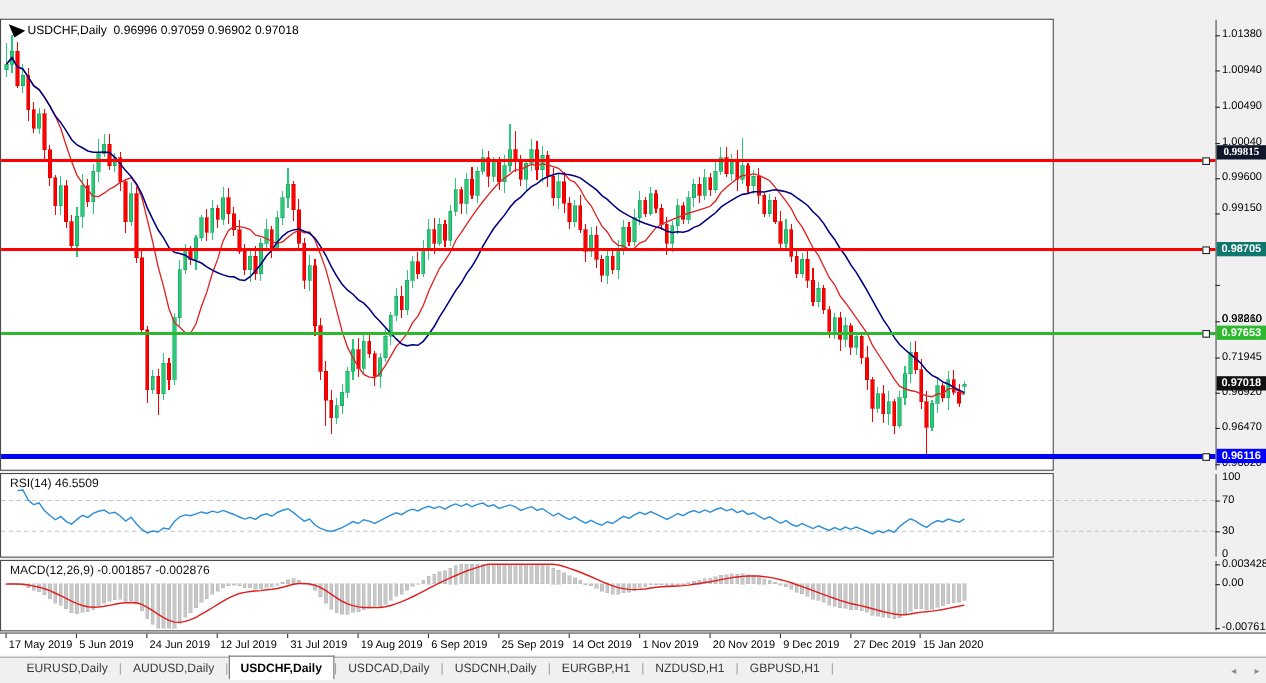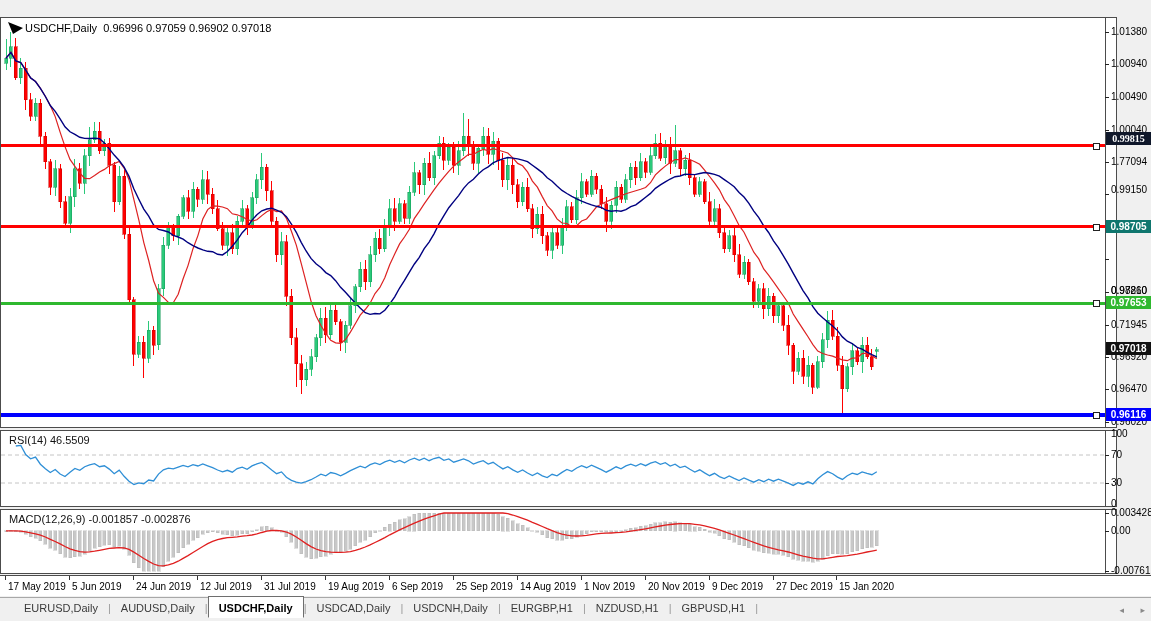--- a/index.html
+++ b/index.html
@@ -8,21 +8,21 @@
   
   #toolbar{position:absolute;left:0;top:0;width:1151px;height:17px;background:#f0f0f0;
            border-bottom:1px solid #b5b5b5;box-sizing:border-box;padding-left:4px;}
   .tfbtn{display:inline-block;height:13px;line-height:13px;padding:1px 6px;font-size:11px;color:#333;
          vertical-align:top;margin-top:0;}
   .tfbtn.active{background:#fafafa;border:1px solid #9a9a9a;outline:1px dotted #808080;outline-offset:-3px;
                 padding:0 5px;}
   .tbsep{display:inline-block;width:1px;height:12px;background:#bdbdbd;border-right:1px solid #fff;
          margin:2px 5px 0 5px;vertical-align:top;}
   
-  .panel{position:absolute;left:0;width:1117px;background:#fff;border:1px solid #4c4c4c;box-sizing:border-box;}
+  .panel{position:absolute;left:0;width:958px;background:#fff;border:1px solid #4c4c4c;box-sizing:border-box;}
   #main-panel{top:17px;height:411px;}
   #rsi-panel{top:430px;height:77px;}
   #macd-panel{top:509px;height:65px;}
   .vaxis{position:absolute;left:1104px;top:0;bottom:0;width:1px;background:#4c4c4c;}
   .axlbl{position:absolute;left:1110px;font-size:10px;color:#000;white-space:nowrap;}
   .axtick{position:absolute;left:1104px;width:4px;height:1px;background:#222;}
   .tag{position:absolute;left:1105px;width:45px;height:13px;color:#fff;font-size:10px;font-weight:bold;
        text-align:center;line-height:13px;}
   .handle{position:absolute;left:1092px;width:5px;height:5px;background:#fff;border:1px solid #222;}
   #chart-title{position:absolute;left:24px;top:4px;font-size:11px;color:#000;white-space:nowrap;}
@@ -425,21 +425,21 @@
     </div>
   <div class="axtick" style="top: 14px;"></div>
       <div class="axlbl" style="top: 8px;">1.01380</div>
       <div class="axtick" style="top: 46px;"></div>
       <div class="axlbl" style="top: 40px;">1.00940</div>
       <div class="axtick" style="top: 79px;"></div>
       <div class="axlbl" style="top: 73px;">1.00490</div>
       <div class="axtick" style="top: 112px;"></div>
       <div class="axlbl" style="top: 106px;">1.00040</div>
       <div class="axtick" style="top: 144px;"></div>
-      <div class="axlbl" style="top: 138px;">1.77094</div>
+      <div class="axlbl" style="top: 138px;">0.99600</div>
       <div class="axtick" style="top: 176px;"></div>
       <div class="axlbl" style="top: 166px;">0.99150</div>
       <div class="axtick" style="top: 241px;"></div>
       <div class="axlbl" style="top: 235px; margin-top: 32px;">0.98260</div>
       <div class="axtick" style="top: 274px;"></div>
       <div class="axlbl" style="top: 267px;">0.97810</div>
       <div class="axtick" style="top: 307px;"></div>
       <div class="axlbl" style="top: 301px;">0.71945</div>
       <div class="axtick" style="top: 339px;"></div>
       <div class="axlbl" style="top: 333px;">0.96920</div>
@@ -679,21 +679,21 @@
       <div class="dlbl" style="left: 200px;">12 Jul 2019</div>
       <div class="dtick" style="left: 261px;"></div>
       <div class="dlbl" style="left: 264px;">31 Jul 2019</div>
       <div class="dtick" style="left: 325px;"></div>
       <div class="dlbl" style="left: 328px;">19 Aug 2019</div>
       <div class="dtick" style="left: 389px;"></div>
       <div class="dlbl" style="left: 392px;">6 Sep 2019</div>
       <div class="dtick" style="left: 453px;"></div>
       <div class="dlbl" style="left: 456px;">25 Sep 2019</div>
       <div class="dtick" style="left: 517px;"></div>
-      <div class="dlbl" style="left: 520px;">14 Aug 2019</div>
+      <div class="dlbl" style="left: 520px;">14 Oct 2019</div>
       <div class="dtick" style="left: 581px;"></div>
       <div class="dlbl" style="left: 584px;">1 Nov 2019</div>
       <div class="dtick" style="left: 645px;"></div>
       <div class="dlbl" style="left: 648px;">20 Nov 2019</div>
       <div class="dtick" style="left: 709px;"></div>
       <div class="dlbl" style="left: 712px;">9 Dec 2019</div>
       <div class="dtick" style="left: 773px;"></div>
       <div class="dlbl" style="left: 776px;">27 Dec 2019</div>
       <div class="dtick" style="left: 836px;"></div>
       <div class="dlbl" style="left: 839px;">15 Jan 2020</div>

